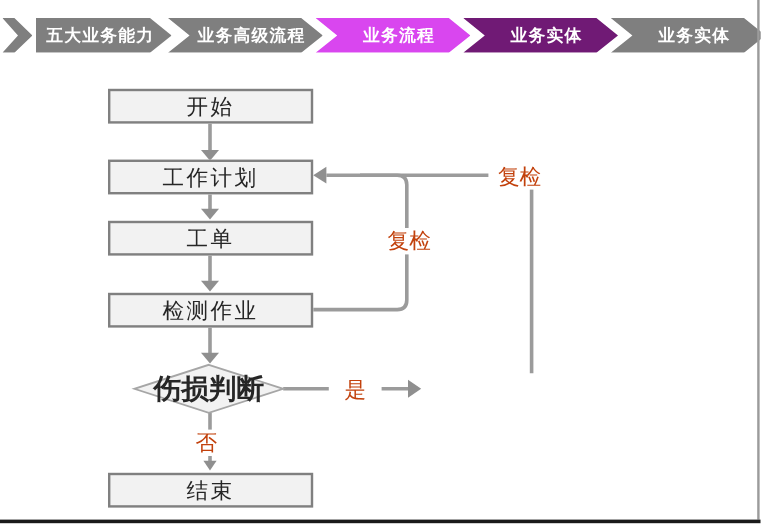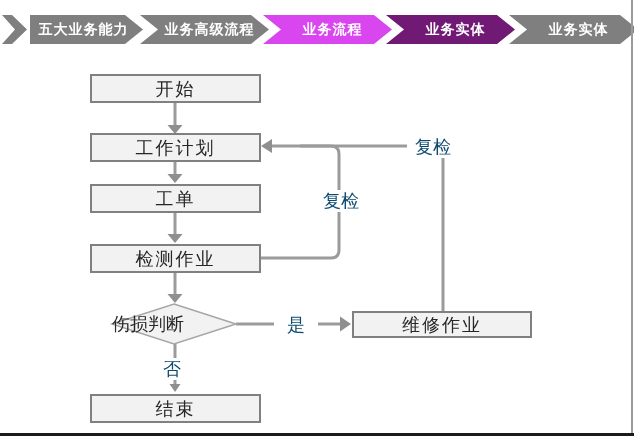--- a/index.html
+++ b/index.html
@@ -36,26 +36,26 @@
     font-size:18px;color:#262626;letter-spacing:2px;white-space:nowrap;
   }
   .n-start  {left:90px; top:74px;  width:171px;height:29px;}
   .n-plan   {left:90px; top:133px; width:171px;height:29px;}
   .n-order  {left:90px; top:184px; width:171px;height:29px;}
   .n-inspect{left:90px; top:244px; width:171px;height:29px;}
   .n-end    {left:90px; top:394px; width:171px;height:29px;text-align:center;}
   .n-repair {left:352px;top:311px; width:180px;height:27px;}
   .diamond-label{
     position:absolute;left:112px;top:304px;width:124px;height:40px;
-    display:flex;align-items:center;
-    font-size:18px;color:#262626;letter-spacing:0;white-space:nowrap;z-index:3;
+    display:flex;align-items:center;justify-content:center;
+    font-size:23px;color:#262626;letter-spacing:0;white-space:nowrap;z-index:3;font-weight:bold;
   }
   
   .elabel{
-    position:absolute;background:#ffffff;color:#0c4a6e;font-size:18px;
+    position:absolute;background:#ffffff;color:#c2410c;font-size:18px;
     display:flex;align-items:center;justify-content:center;z-index:3;white-space:nowrap;
   }
   .l-recheck-outer{left:407px;top:136px;width:52px;height:22px;}
   .l-recheck-inner{left:315px;top:190px;width:52px;height:22px;}
   .l-yes{left:274px;top:314px;width:44px;height:22px;}
   .l-no{left:154px;top:358px;width:36px;height:22px;}
   
   .wires{position:absolute;left:0;top:0;width:634px;height:439px;z-index:1;}
   .node,.diamond-label{z-index:2;}
   
@@ -123,23 +123,20 @@
   </div>
   <div class="node n-inspect">
     <span>检测作业</span>
   </div>
   <div class="node n-order">
     <span>工单</span>
   </div>
   <div class="diamond-label">
     <span>伤损判断</span>
   </div>
-  <div class="node n-repair">
-    <span>维修作业</span>
-  </div>
   <div class="node n-end">
     <span>结束</span>
   </div>
 
   <div class="elabel l-recheck-outer">复检</div>
   <div class="elabel l-recheck-inner">复检</div>
   <div class="elabel l-yes">是</div>
   <div class="elabel l-no">否</div>
 
   <div class="border-right"></div>

